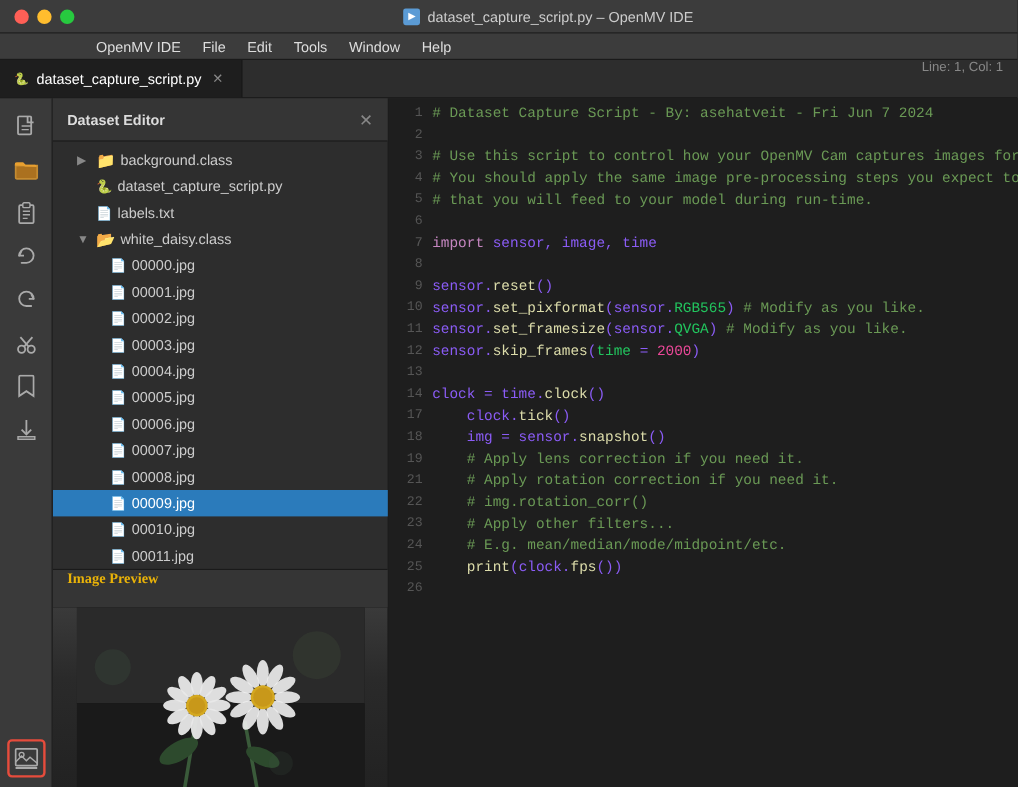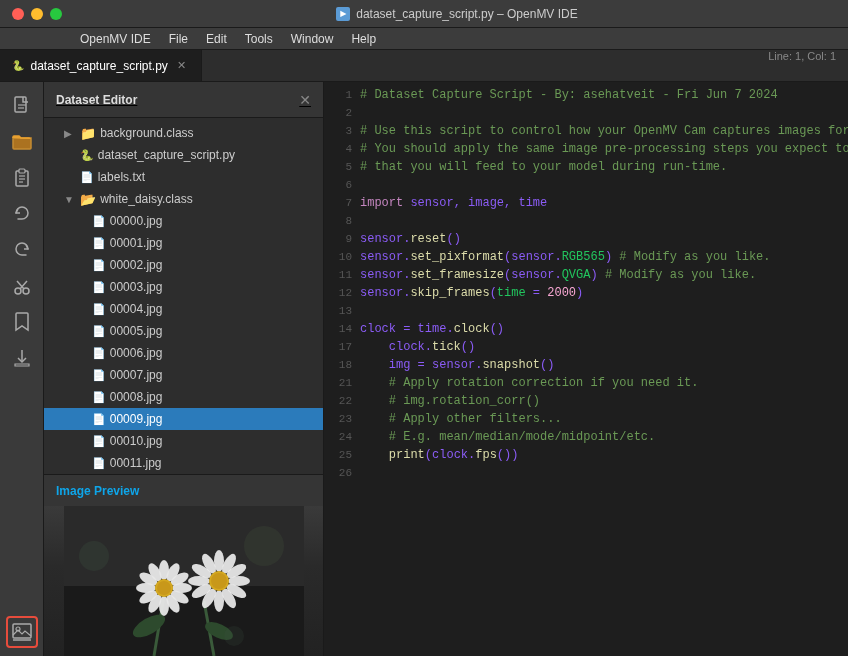--- a/index.html
+++ b/index.html
@@ -116,21 +116,20 @@
       border-right: 1px solid #1a1a1a;
     }
     .sidebar-header {
       height: 36px;
       display: flex;
       align-items: center;
       justify-content: space-between;
       padding: 0 12px;
       background: #353535;
       border-bottom: 1px solid #1a1a1a;
-      text-decoration: underline;
     }
     .sidebar-title { font-size: 12px; color: #ddd; font-weight: 600; }
     .sidebar-close { font-size: 14px; color: #888; cursor: pointer; }
     .sidebar-content { flex: 1; overflow-y: auto; padding: 4px 0; }
     .tree-item {
       display: flex;
       align-items: center;
       height: 22px;
       padding: 0 8px;
       cursor: pointer;
@@ -140,27 +139,28 @@
     }
     .tree-item.selected { background: #2b7bbb; color: #fff; }
     .tree-item.indent1 { padding-left: 20px; }
     .tree-item.indent2 { padding-left: 32px; }
     .tree-arrow { font-size: 10px; color: #888; width: 12px; }
 
     
     .image-preview-header {
       height: 32px;
       display: flex;
-      align-items: center;
+      align-items: flex-start;
       padding: 0 12px;
       background: #353535;
       border-top: 1px solid #1a1a1a;
       font-size: 12px;
-      color: #0ea5e9;
+      color: #eab308;
       font-weight: 600;
+      font-family: Liberation Serif, serif;
     }
     .image-preview-content {
       height: 150px;
       background: #1a1a1a;
       overflow: hidden;
     }
     .preview-image-placeholder {
       width: 100%;
       height: 100%;
       background: linear-gradient(180deg, #3a3a3a 0%, #2a2a2a 40%, #222 100%);
@@ -204,21 +204,21 @@
     }
     .line-content {
       flex: 1;
       color: #d4d4d4;
       white-space: pre;
       padding-right: 12px;
     }
     
     .c-comment { color: #6a9955; }
     .c-keyword { color: #c586c0; }
-    .c-number { color: #f9a8d4; margin-top: 20px; }
+    .c-number { color: #ec4899; margin-top: 20px; }
     .c-function { color: #dcdcaa; }
     .c-builtin { color: #22c55e; }
     .c-plain { color: #8b5cf6; }
 
     
     ::-webkit-scrollbar { width: 6px; height: 6px; }
     ::-webkit-scrollbar-track { background: #2d2d2d; }
     ::-webkit-scrollbar-thumb { background: #555; border-radius: 3px; }
   </style>
 </head>
@@ -544,20 +544,24 @@
       </div>
       <div class="code-line">
         <span class="line-num">17</span>
         <span class="line-content"><span class="c-plain">    clock.</span><span class="c-function">tick</span><span class="c-plain">()</span></span>
       </div>
       <div class="code-line">
         <span class="line-num">18</span>
         <span class="line-content"><span class="c-plain">    img = sensor.</span><span class="c-function">snapshot</span><span class="c-plain">()</span></span>
       </div>
       <div class="code-line">
+        <span class="line-num">19</span>
+        <span class="line-content c-comment">    # Apply lens correction if you need it.</span>
+      </div>
+      <div class="code-line">
         <span class="line-num">21</span>
         <span class="line-content c-comment">    # Apply rotation correction if you need it.</span>
       </div>
       <div class="code-line">
         <span class="line-num">22</span>
         <span class="line-content c-comment">    # img.rotation_corr()</span>
       </div>
       <div class="code-line">
         <span class="line-num">23</span>
         <span class="line-content c-comment">    # Apply other filters...</span>

